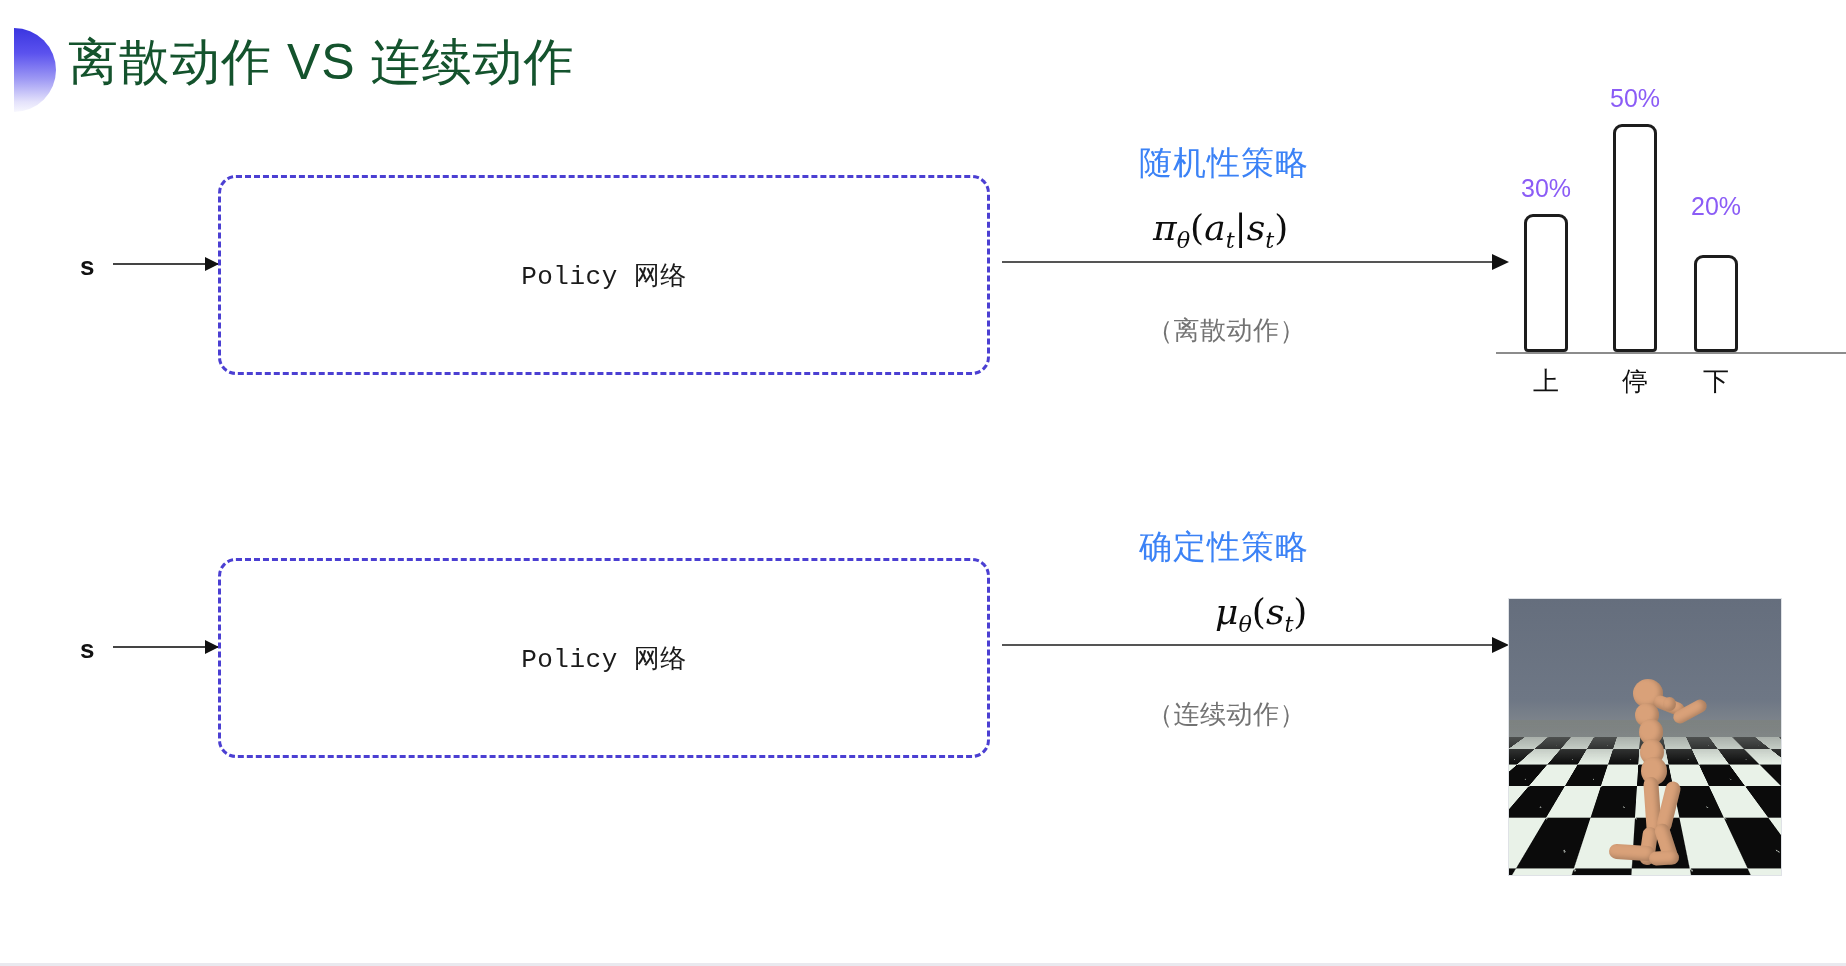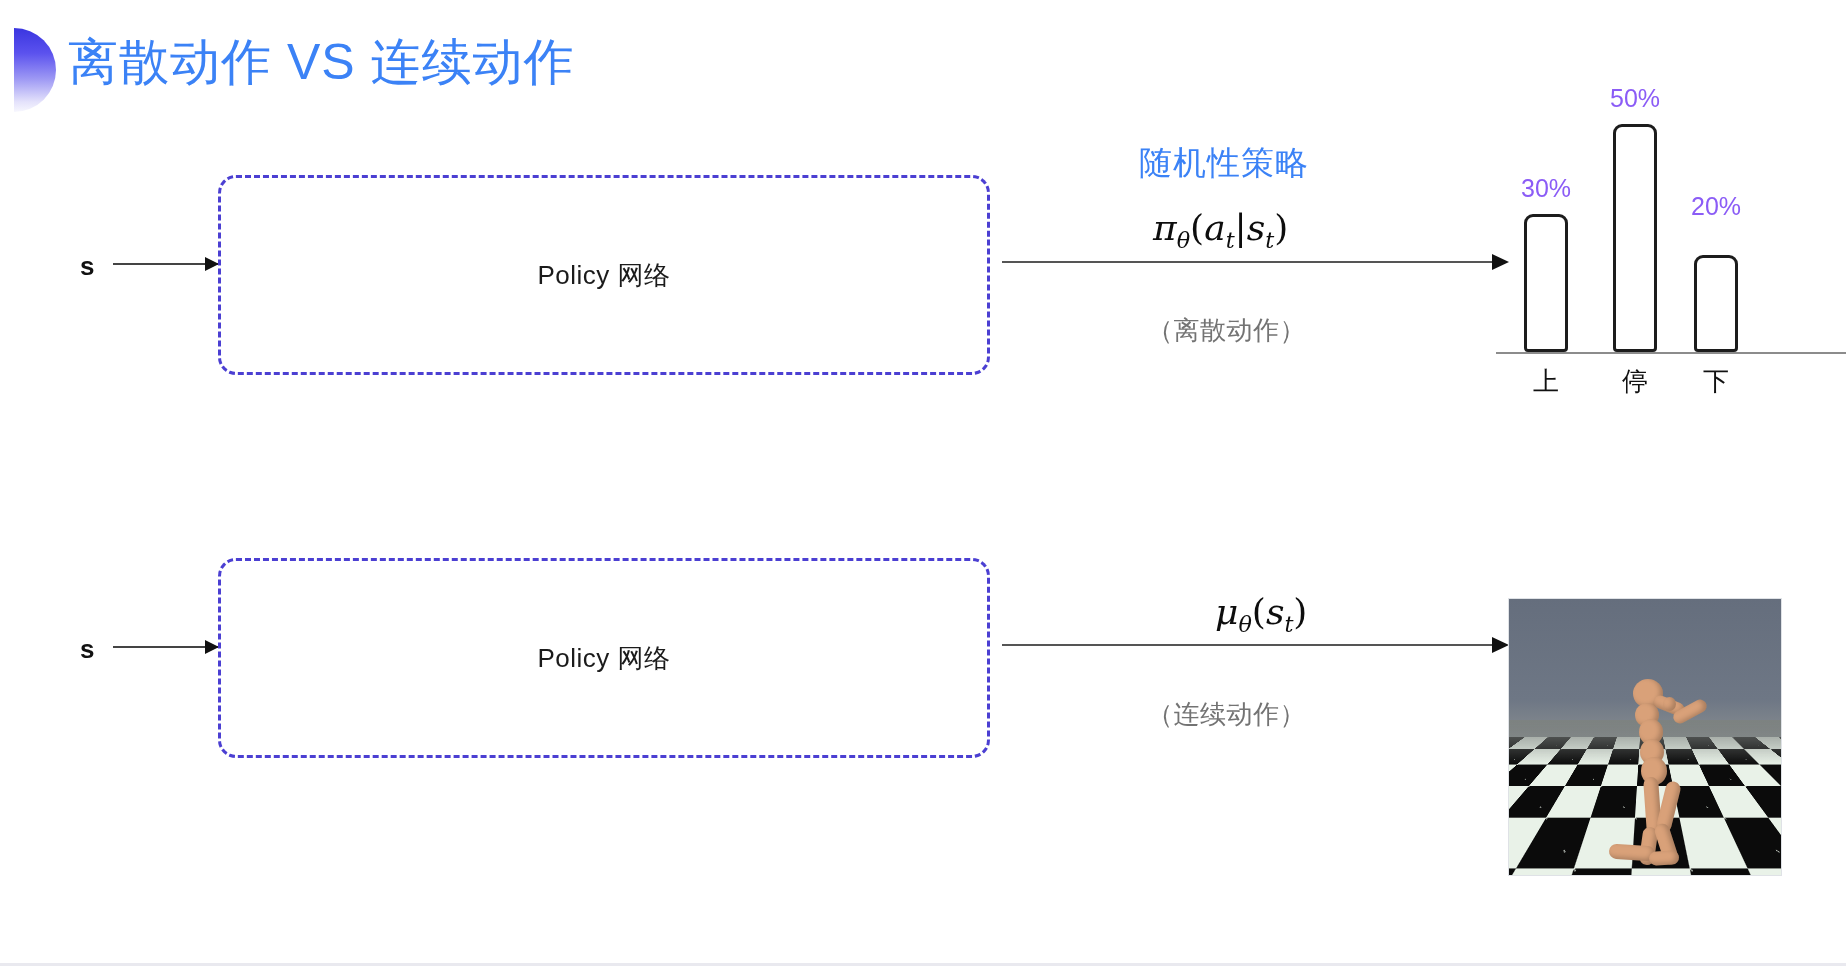--- a/index.html
+++ b/index.html
@@ -26,21 +26,21 @@
     border-radius: 0 84px 84px 0;
     background: linear-gradient(to bottom, #3a35e0 0%, #5b52ee 30%, #9c97f4 60%, #e4e2fb 88%, #f7f7fe 100%);
   }
   #slide-title {
     position: absolute;
     left: 68px;
     top: 27px;
     font-size: 50px;
     line-height: 70px;
     letter-spacing: 1px;
-    color: #3b82f6;
+    color: #14532d;
     white-space: nowrap;
     font-weight: 400;
   }
 
   
   .row { position: absolute; left: 0; width: 1846px; }
   #row-discrete   { top: 150px; height: 330px; }
   #row-continuous { top: 610px; height: 330px; }
 
   
@@ -76,21 +76,21 @@
     box-sizing: border-box;
   }
   .policy-box-label {
     position: absolute;
     left: 0; right: 0;
     top: 50%;
     transform: translateY(-50%);
     text-align: center;
     font-size: 26px;
     color: #1b1b1b;
-    font-family: Liberation Sans, sans-serif;
+    font-family: Liberation Mono, monospace;
     letter-spacing: 0.5px;
   }
 
   
   .out-arrow { position: absolute; height: 16px; }
   .out-arrow .shaft {
     position: absolute;
     left: 0; top: 7px;
     height: 2px; width: 100%;
     background: #555;
@@ -303,20 +303,21 @@
 
   <div class="policy-box" style="left:218px; top:-52px; width:772px; height:200px;">
     <div class="policy-box-label">Policy 网络</div>
   </div>
 
   <span class="out-arrow" style="left:1002px; top:27px; width:505px;">
     <span class="shaft"></span>
     <span class="head"></span>
   </span>
 
+  <span class="policy-kind" style="left:1139px; top:-85px;">确定性策略</span>
 
   <span class="policy-formula" style="left:1215px; top:-19px;">
     <span>μ</span><span class="sub">θ</span><span class="up">(</span><span>s</span><span class="sub">t</span><span class="up">)</span>
   </span>
 
   <span class="action-note" style="left:1147px; top:87px;">（连续动作）</span>
 </div>
 
 <div id="humanoid-sim">
   <div class="sky"></div>

